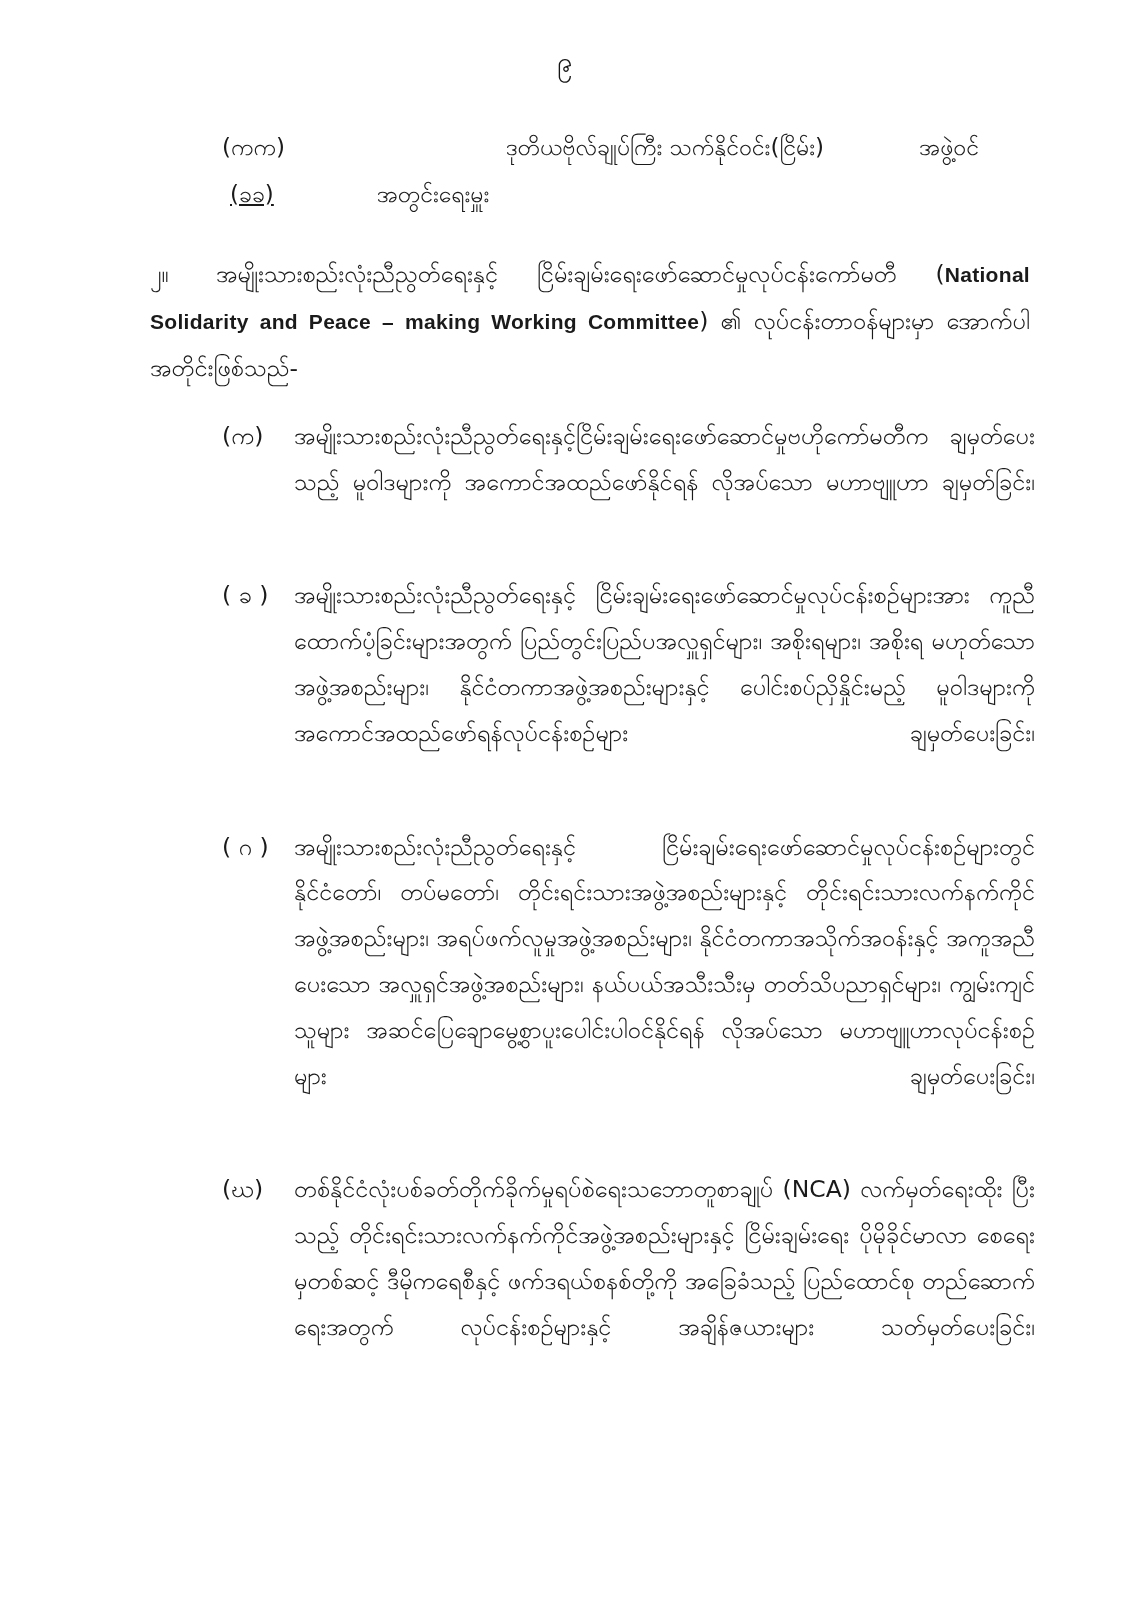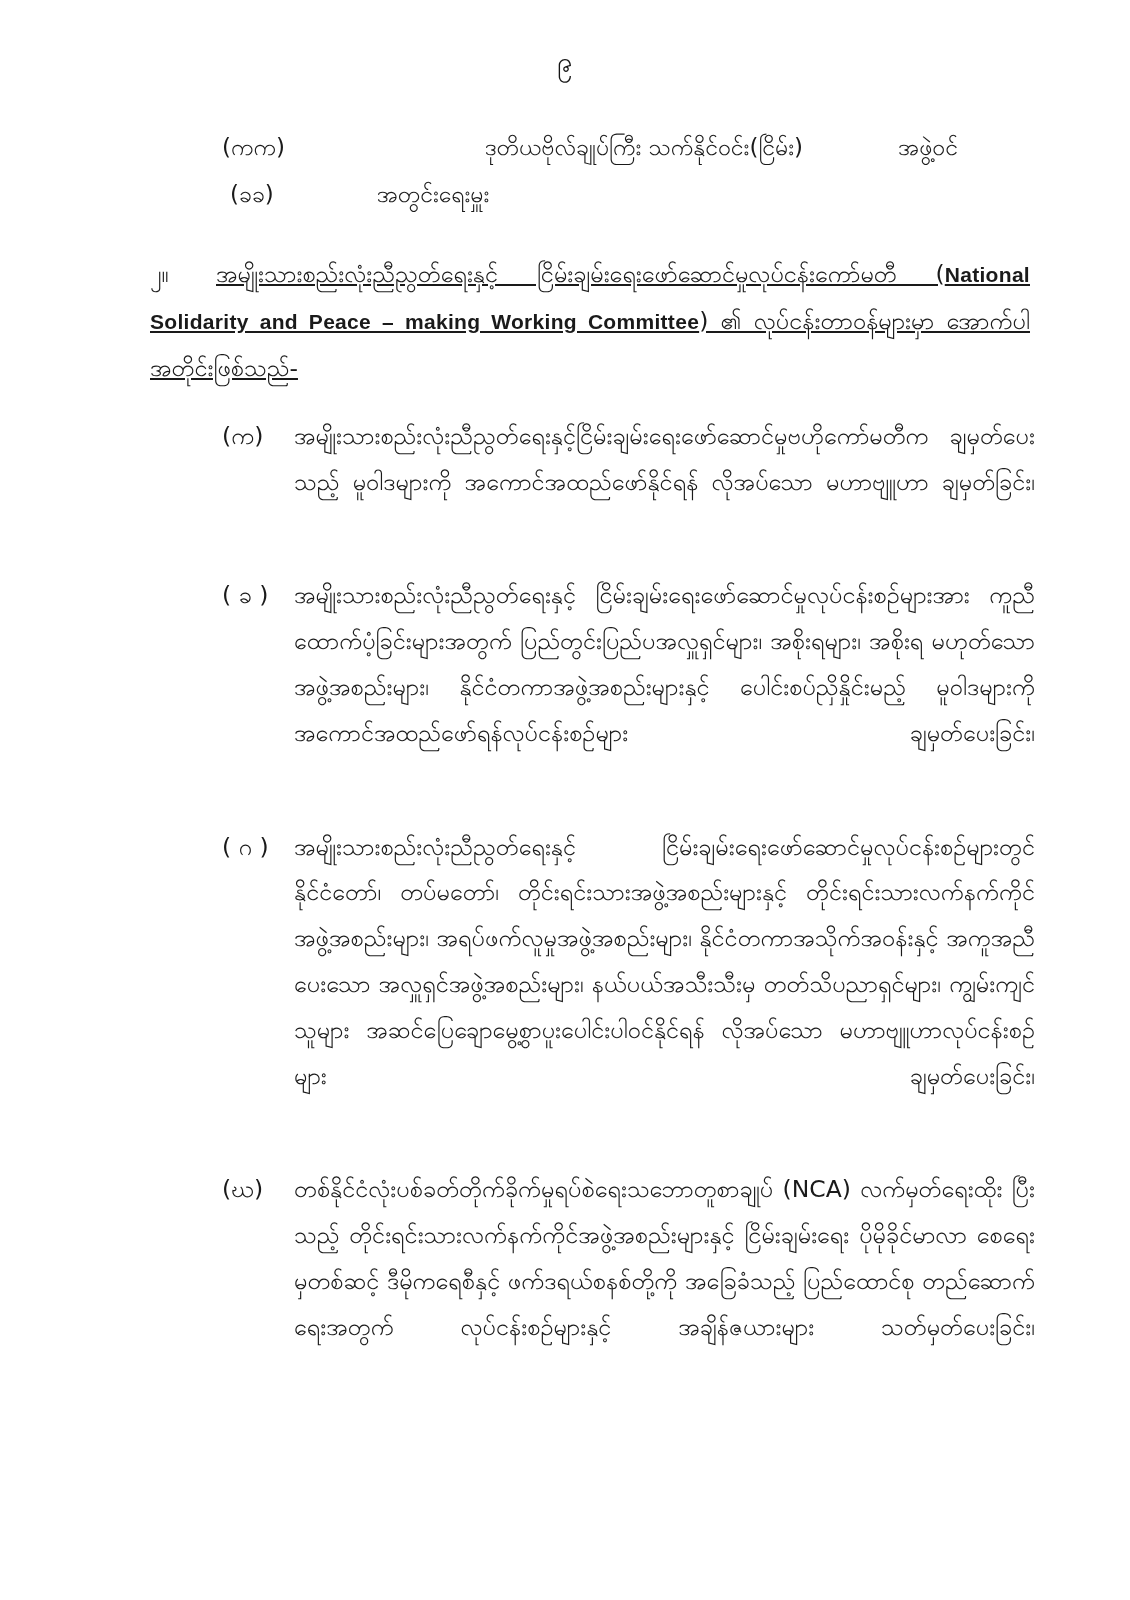--- a/index.html
+++ b/index.html
@@ -27,21 +27,21 @@
     font-size: 27px;
     padding-top: 44px;
     letter-spacing: 0.5px;
     color: #141414;
   }
 
   
   .officials {
     margin-top: 46px;
     padding-left: 222px;
-    padding-right: 77px;
+    padding-right: 56px;
   }
   .official-row {
     display: flex;
     align-items: baseline;
     margin-bottom: 12px;
     font-size: 23px;
     line-height: 1.5;
   }
   .official-marker {
     width: 78px;
@@ -53,31 +53,31 @@
     white-space: nowrap;
     text-align: right;
   }
   .official-role {
     flex: 0 0 250px;
     white-space: nowrap;
     text-align: center;
   }
   .official-row.indent-2 .official-marker {
     padding-left: 8px;
+    text-decoration: underline;
   }
 
   
   .section {
     margin-top: 40px;
     padding-left: 150px;
     padding-right: 100px;
     font-size: 23.5px;
     line-height: 2.0;
     text-align: justify;
-    text-decoration: underline;
   }
   .section .sec-num {
     display: inline-block;
     width: 66px;
   }
   .section .sec-body {
     display: inline;
   }
   .latin {
     font-family: "Liberation Sans", "DejaVu Sans", sans-serif;

